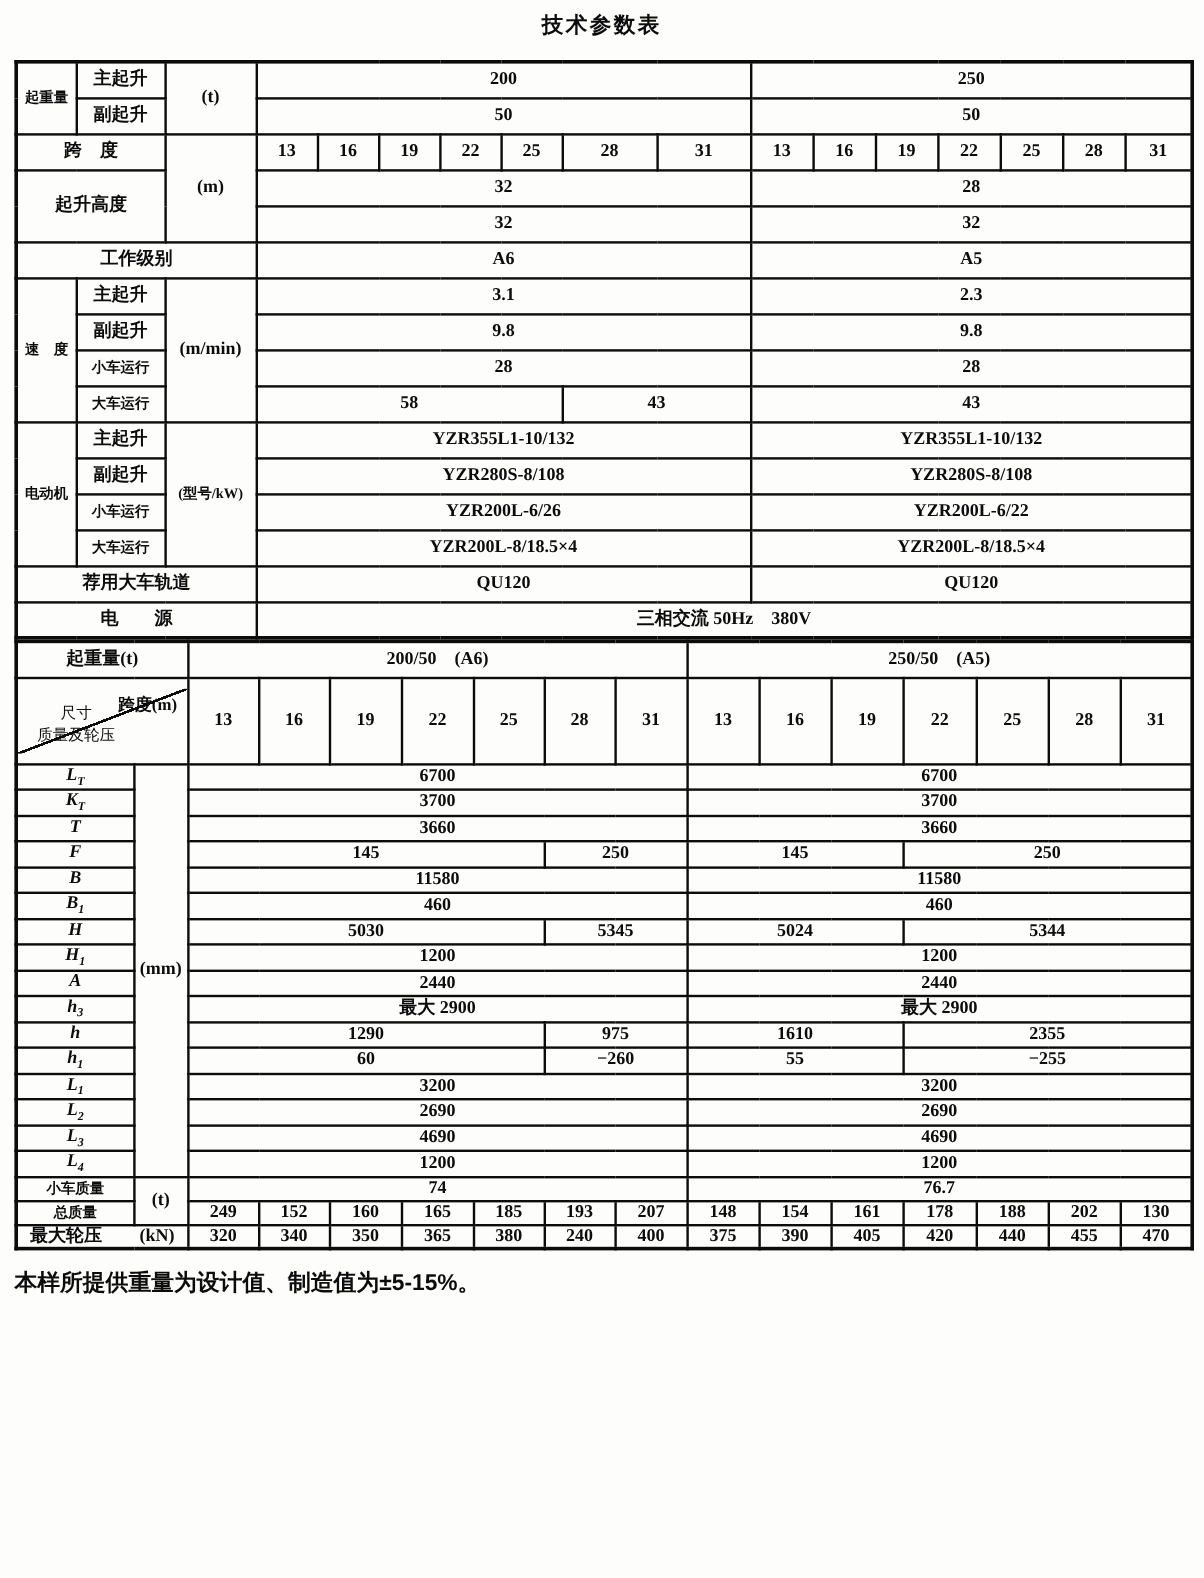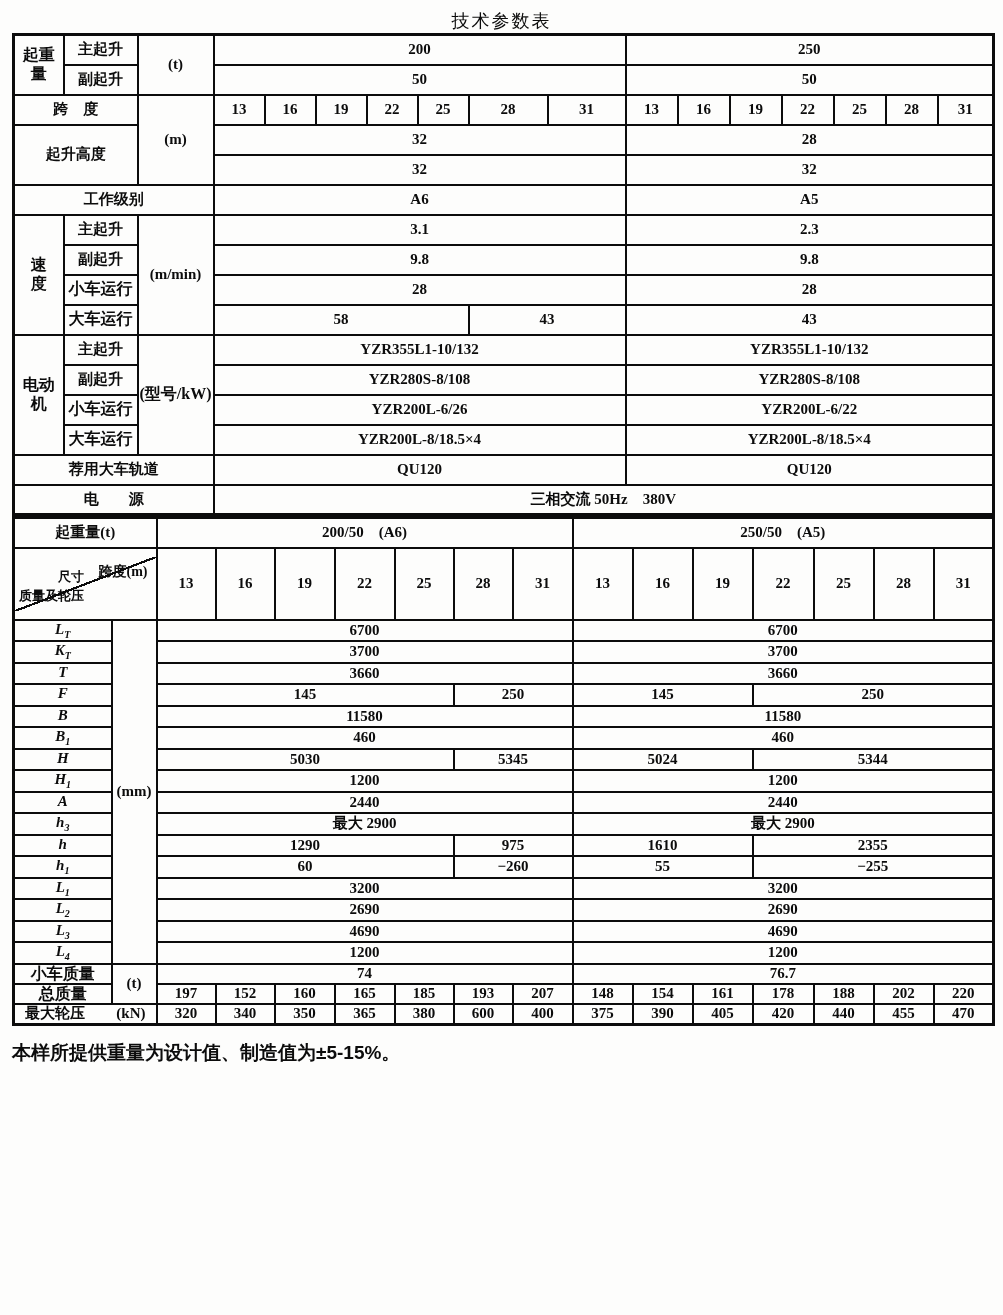--- a/index.html
+++ b/index.html
@@ -10,23 +10,23 @@
   }
   .page {
     width: 1003px;
     height: 1315px;
     background: #fdfdfc;
     overflow: hidden;
   }
   .title1 {
     text-align: center;
     font-size: 18px;
-    font-weight: normal;
+    font-weight: bold;
     padding-top: 9px;
-    margin-bottom: 0;
+    margin-bottom: 17px;
     letter-spacing: 2px;
   }
   .title2 {
     text-align: center;
     font-size: 16px;
     font-weight: bold;
     margin-top: 18px;
     margin-bottom: 6px;
     letter-spacing: 1px;
   }
@@ -44,21 +44,21 @@
     font-weight: bold;
     font-size: 15px;
     font-family: "Liberation Serif", serif;
     padding: 0;
     overflow: hidden;
     line-height: 1.15;
   }
   tr.h30 { height: 30px; }
   tr.h72 { height: 72px; }
   tr.h31 { height: 20px; }
-  td.cjk { font-size: 16px; letter-spacing: 0; }
+  td.cjk { font-size: 12px; letter-spacing: 0; }
   td.dim i {
     font-family: "Liberation Serif", serif;
     font-style: italic;
     font-size: 15px;
   }
   td.dim sub {
     font-size: 10px;
     font-style: italic;
     font-family: "Liberation Serif", serif;
   }
@@ -73,23 +73,23 @@
       #0c0c0c calc(50% + 1.1px),
       transparent calc(50% + 1.1px));
   }
   .diag-top {
     position: absolute;
     top: 7px; right: 8px;
     font-size: 14px; font-weight: bold;
   }
   .diag-bottom {
     position: absolute;
-    left: 4px; bottom: 5px;
-    text-align: right;
-    font-size: 13px; font-weight: bold;
+    left: 16px; bottom: 5px;
+    text-align: center;
+    font-size: 13px; font-weight: normal;
     line-height: 1.5;
   }
   td.combined {
     padding: 0 10px;
     text-align: center;
   }
   td.combined .inner {
     display: flex;
     justify-content: space-between;
     align-items: center;
@@ -371,48 +371,48 @@
       <td colspan="7">1200</td>
     </tr>
     <tr class="h31">
       <td class="cjk">小车质量</td>
       <td rowspan="2">(t)</td>
       <td colspan="7">74</td>
       <td colspan="7">76.7</td>
     </tr>
     <tr class="h31">
       <td class="cjk">总质量</td>
-      <td>197</td>
+      <td>249</td>
       <td>152</td>
       <td>160</td>
       <td>165</td>
       <td>185</td>
       <td>193</td>
       <td>207</td>
       <td>148</td>
       <td>154</td>
       <td>161</td>
       <td>178</td>
       <td>188</td>
       <td>202</td>
-      <td>220</td>
+      <td>130</td>
     </tr>
     <tr class="h31">
       <td colspan="2" class="combined">
         <div class="inner">
           <span class="cjk nowrap">最大轮压</span>
           <span class="nowrap">(kN)</span>
         </div>
       </td>
       <td>320</td>
       <td>340</td>
       <td>350</td>
       <td>365</td>
       <td>380</td>
-      <td>600</td>
+      <td>240</td>
       <td>400</td>
       <td>375</td>
       <td>390</td>
       <td>405</td>
       <td>420</td>
       <td>440</td>
       <td>455</td>
       <td>470</td>
     </tr>
   </tbody>

